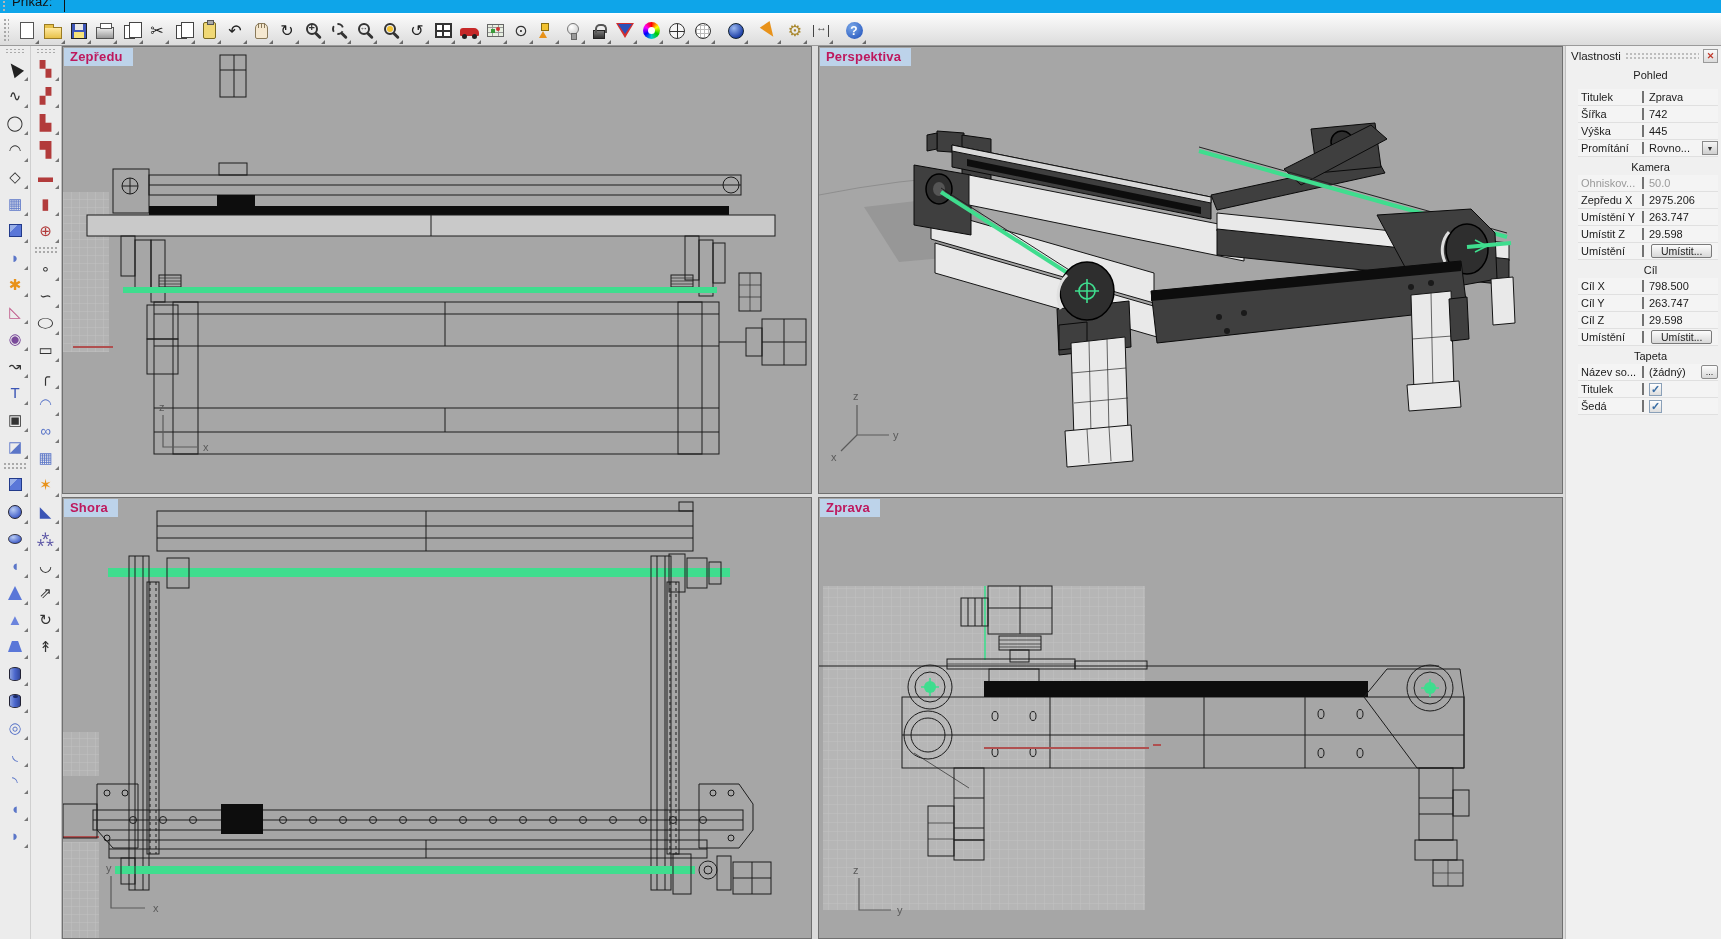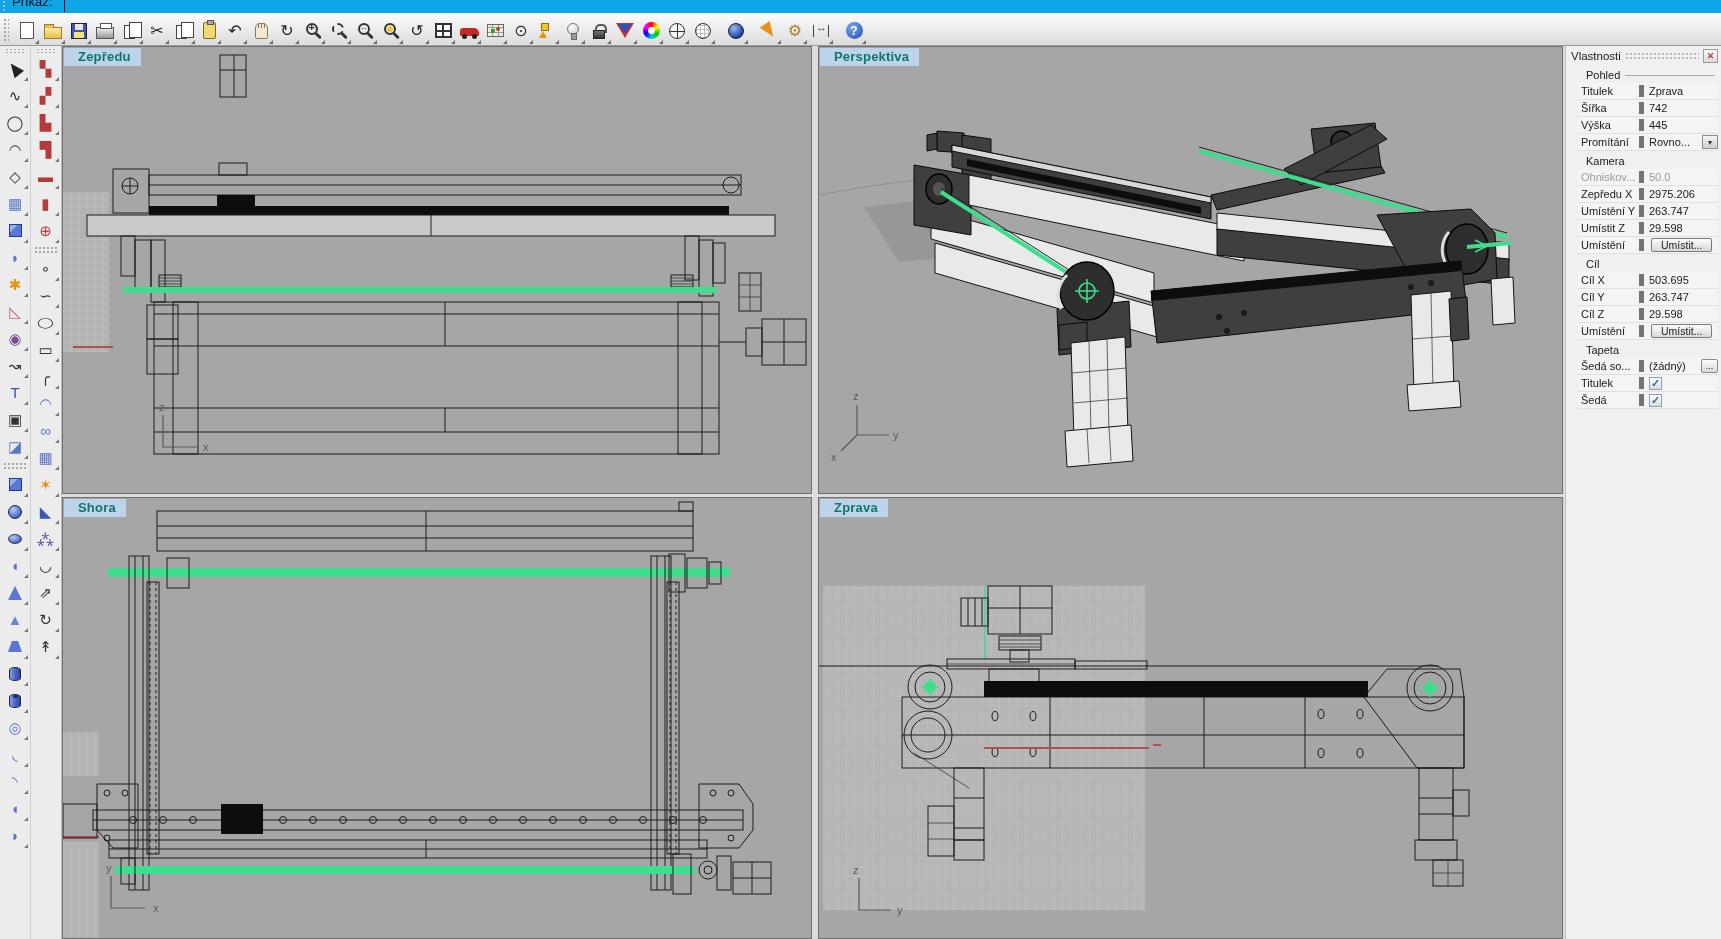--- a/index.html
+++ b/index.html
@@ -106,22 +106,22 @@
   .g-cyl{width:12px;height:14px;background:linear-gradient(90deg,#8aa0e0,#4a66cc 50%,#33489a);border-radius:6px/3px;border:1px solid #223;position:relative;}
   .g-tube::after{content:'';position:absolute;top:0;left:3px;width:5px;height:3px;border-radius:50%;background:#1a2a66;}
 
   
   .vparea { position:absolute; left:62px; top:46px; width:1503px; height:893px; background:#dcdcdc; }
   .vp { position:absolute; background:#a6a6a6; border:1px solid #707070; overflow:hidden; }
   #vp-front   { left:0;   top:0;   width:750px; height:448px; }
   #vp-persp   { left:756px; top:0; width:745px; height:448px; }
   #vp-top     { left:0;   top:451px; width:750px; height:442px; }
   #vp-right   { left:756px; top:451px; width:745px; height:442px; }
-  .vplabel { position:absolute; left:1px; top:1px; background:var(--lbl); color:#0f766e;
-    font-weight:bold; font-size:13px; padding:1px 10px 2px 14px; letter-spacing:.2px; }
+  .vplabel { position:absolute; left:1px; top:1px; background:var(--lbl); color:#be185d;
+    font-weight:bold; font-size:13px; padding:1px 10px 2px 6px; letter-spacing:.2px; }
   .vp svg { position:absolute; left:0; top:0; }
   .wf { fill:none; stroke:#1c1c1c; stroke-width:1; }
   .wfl { fill:#c9c9c9; stroke:#1c1c1c; stroke-width:1; }
   .bk { fill:#0d0d0d; stroke:none; }
   .grn { fill:var(--grn); stroke:none; }
   .grnl { stroke:var(--grn); stroke-width:4; fill:none; }
   .grns { stroke:var(--grn); stroke-width:1.6; fill:none; }
   .redl { stroke:#b05050; stroke-width:2; fill:none; }
   .dk { fill:#3f3f3f; stroke:#0a0a0a; stroke-width:1; }
   .dkd { fill:#2e2e2e; stroke:#000; stroke-width:1.5; }
@@ -132,25 +132,25 @@
 
   
   .props { position:absolute; right:0; top:46px; width:156px; bottom:0; background:#f0f0f0;
     border-left:1px solid #c0c0c0; font-size:11px; color:#1a1a1a; }
   .phead { display:flex; align-items:center; gap:4px; padding:3px 3px 2px 5px; }
   .phead .ptitle { font-size:11.5px; }
   .phead .pdots { flex:1; height:8px;
     background-image:radial-gradient(#bdbdbd 30%, transparent 36%); background-size:4px 4px; }
   .pclose { width:15px; height:14px; border:1px solid #9a9a9a; background:linear-gradient(#fafafa,#dcdcdc);
     color:#c0392b; font-size:9px; font-weight:bold; display:flex; align-items:center; justify-content:center; }
-  .psec { padding:4px 6px 2px 20px; display:flex; align-items:center; gap:5px; }
+  .psec { padding:4px 6px 2px 20px; display:flex; align-items:center; gap:5px;flex-direction:column; }
   .psec .rule { flex:1; border-top:1px solid #aaa; height:0; }
   .prow { display:flex; align-items:center; height:17px; margin-left:12px; margin-right:3px;
     border-bottom:1px solid #e0e0e0; background:#f4f4f4; }
-  .plabel { width:66px; padding-left:3px; border-right:5px solid #737373; white-space:nowrap; overflow:hidden; }
+  .plabel { width:66px; padding-left:3px; border-right:2px solid #737373; white-space:nowrap; overflow:hidden; }
   .pvalue { flex:1; padding-left:5px; display:flex; align-items:center; gap:2px; white-space:nowrap; overflow:hidden; }
   .prow.dis .plabel, .prow.dis .pvalue { color:#9a9a9a; }
   .pdrop { margin-left:auto; width:16px; height:14px; border:1px solid #8a8a8a;
     background:linear-gradient(#f6f6f6,#cfcfcf); font-size:7px; color:#333;
     display:flex; align-items:center; justify-content:center; }
   .pbtn { margin-left:2px; height:14px; padding:0 9px; font-size:10.5px; border:1px solid #7a7a7a;
     border-radius:2px; background:linear-gradient(#fcfcfc,#d8d8d8); color:#222; }
   .pdots-btn { margin-left:auto; width:17px; height:14px; border:1px solid #8a8a8a; border-radius:2px;
     background:linear-gradient(#fcfcfc,#d8d8d8); font-size:9px; display:flex; align-items:center; justify-content:center; }
   .pchk { width:13px; height:13px; border:1px solid #8aa0b8; background:linear-gradient(#fff,#ddd);
@@ -800,21 +800,21 @@
           <span class="pvalue">
             <button class="pbtn">Umístit...</button>
           </span>
         </div>
         <div class="psec">
           <span>Cíl</span>
         </div>
         <div class="prow">
           <span class="plabel">Cíl X</span>
           <span class="pvalue">
-            <span>503.695</span>
+            <span>798.500</span>
           </span>
         </div>
         <div class="prow">
           <span class="plabel">Cíl Y</span>
           <span class="pvalue">
             <span>263.747</span>
           </span>
         </div>
         <div class="prow">
           <span class="plabel">Cíl Z</span>
@@ -825,21 +825,21 @@
         <div class="prow">
           <span class="plabel">Umístění</span>
           <span class="pvalue">
             <button class="pbtn">Umístit...</button>
           </span>
         </div>
         <div class="psec">
           <span>Tapeta</span>
         </div>
         <div class="prow">
-          <span class="plabel">Šedá so...</span>
+          <span class="plabel">Název so...</span>
           <span class="pvalue">
             <span>(žádný)</span>
             <span class="pdots-btn">...</span>
           </span>
         </div>
         <div class="prow">
           <span class="plabel">Titulek</span>
           <span class="pvalue">
             <span class="pchk">✓</span>
           </span>

